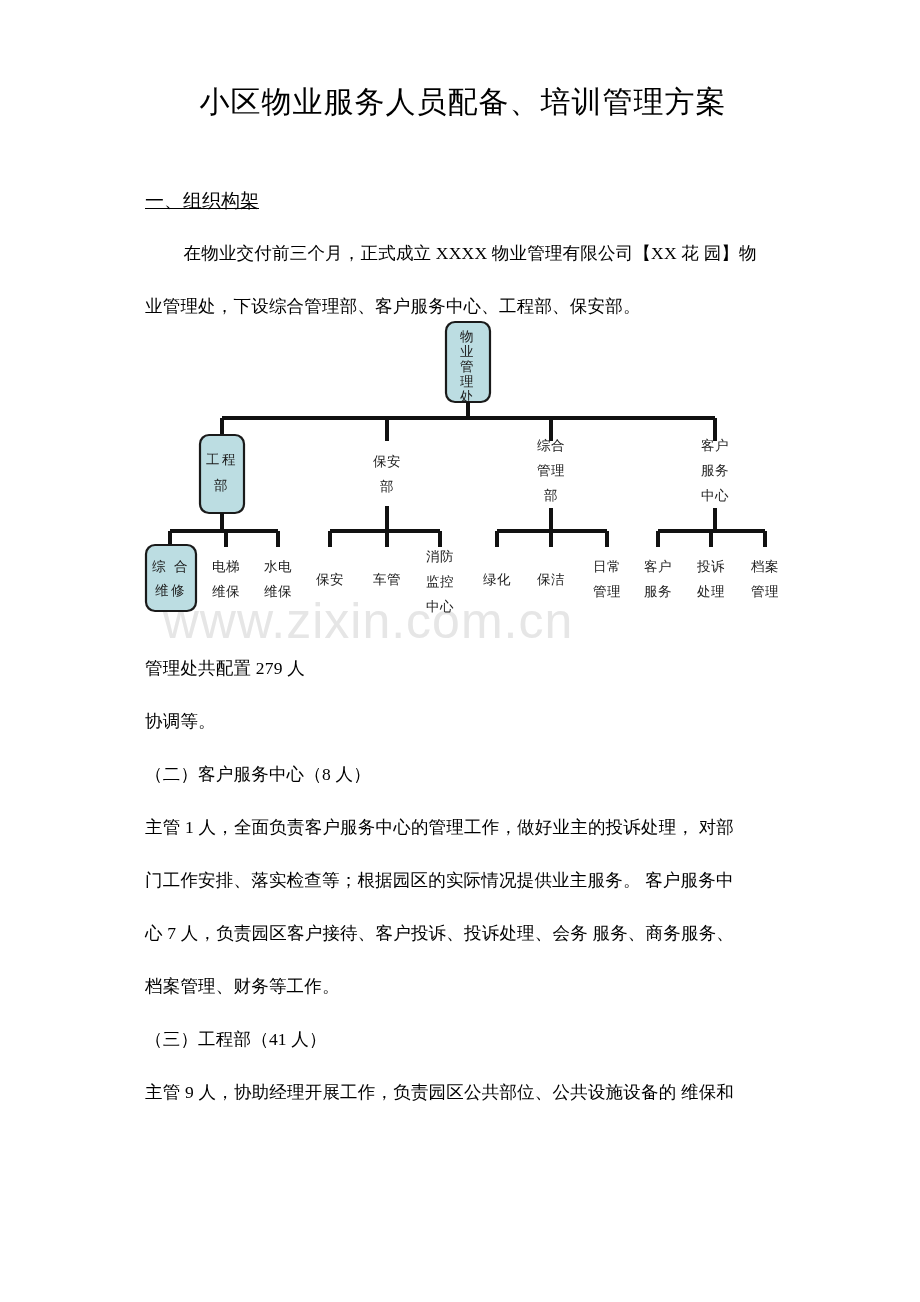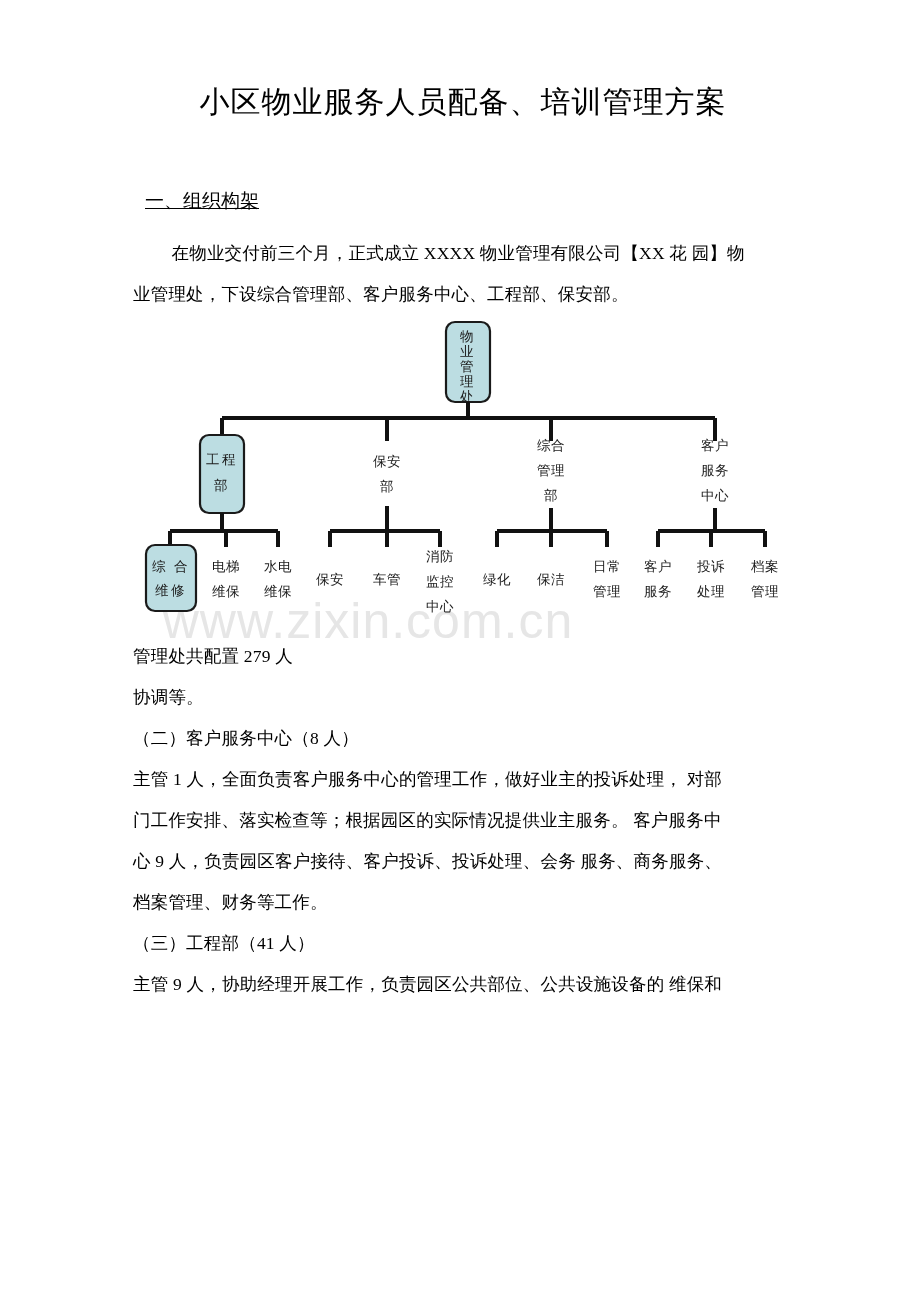--- a/index.html
+++ b/index.html
@@ -55,21 +55,21 @@
     line-height: 1.2;
     margin: 0;
     padding: 0;
     text-align: center;
     letter-spacing: 1px;
   }
 
   .para {
     font-size: 17.5px;
     line-height: 41px;
-    margin: 0;
+    margin: 12px;
     text-align: justify;
     text-justify: inter-ideograph;
     letter-spacing: 0.2px;
   }
   .para.indent { text-indent: 2.2em; }
 
   .section-head {
     font-size: 19px;
     line-height: 41px;
     margin: 12px;
@@ -218,19 +218,19 @@
 
     </svg>
   </div>
 
   <div class="content" style="top:636px;">
     <p class="para">管理处共配置 279 人</p>
     <p class="para">协调等。</p>
     <p class="para">（二）客户服务中心（8 人）</p>
     <p class="para">主管 1 人，全面负责客户服务中心的管理工作，做好业主的投诉处理， 对部</p>
     <p class="para">门工作安排、落实检查等；根据园区的实际情况提供业主服务。 客户服务中</p>
-    <p class="para">心 9 人，负责园区客户接待、客户投诉、投诉处理、会务 服务、商务服务、</p>
+    <p class="para">心 7 人，负责园区客户接待、客户投诉、投诉处理、会务 服务、商务服务、</p>
     <p class="para">档案管理、财务等工作。</p>
     <p class="para">（三）工程部（41 人）</p>
     <p class="para">主管 9 人，协助经理开展工作，负责园区公共部位、公共设施设备的 维保和</p>
   </div>
 
 </div>
 
 </body></html>

